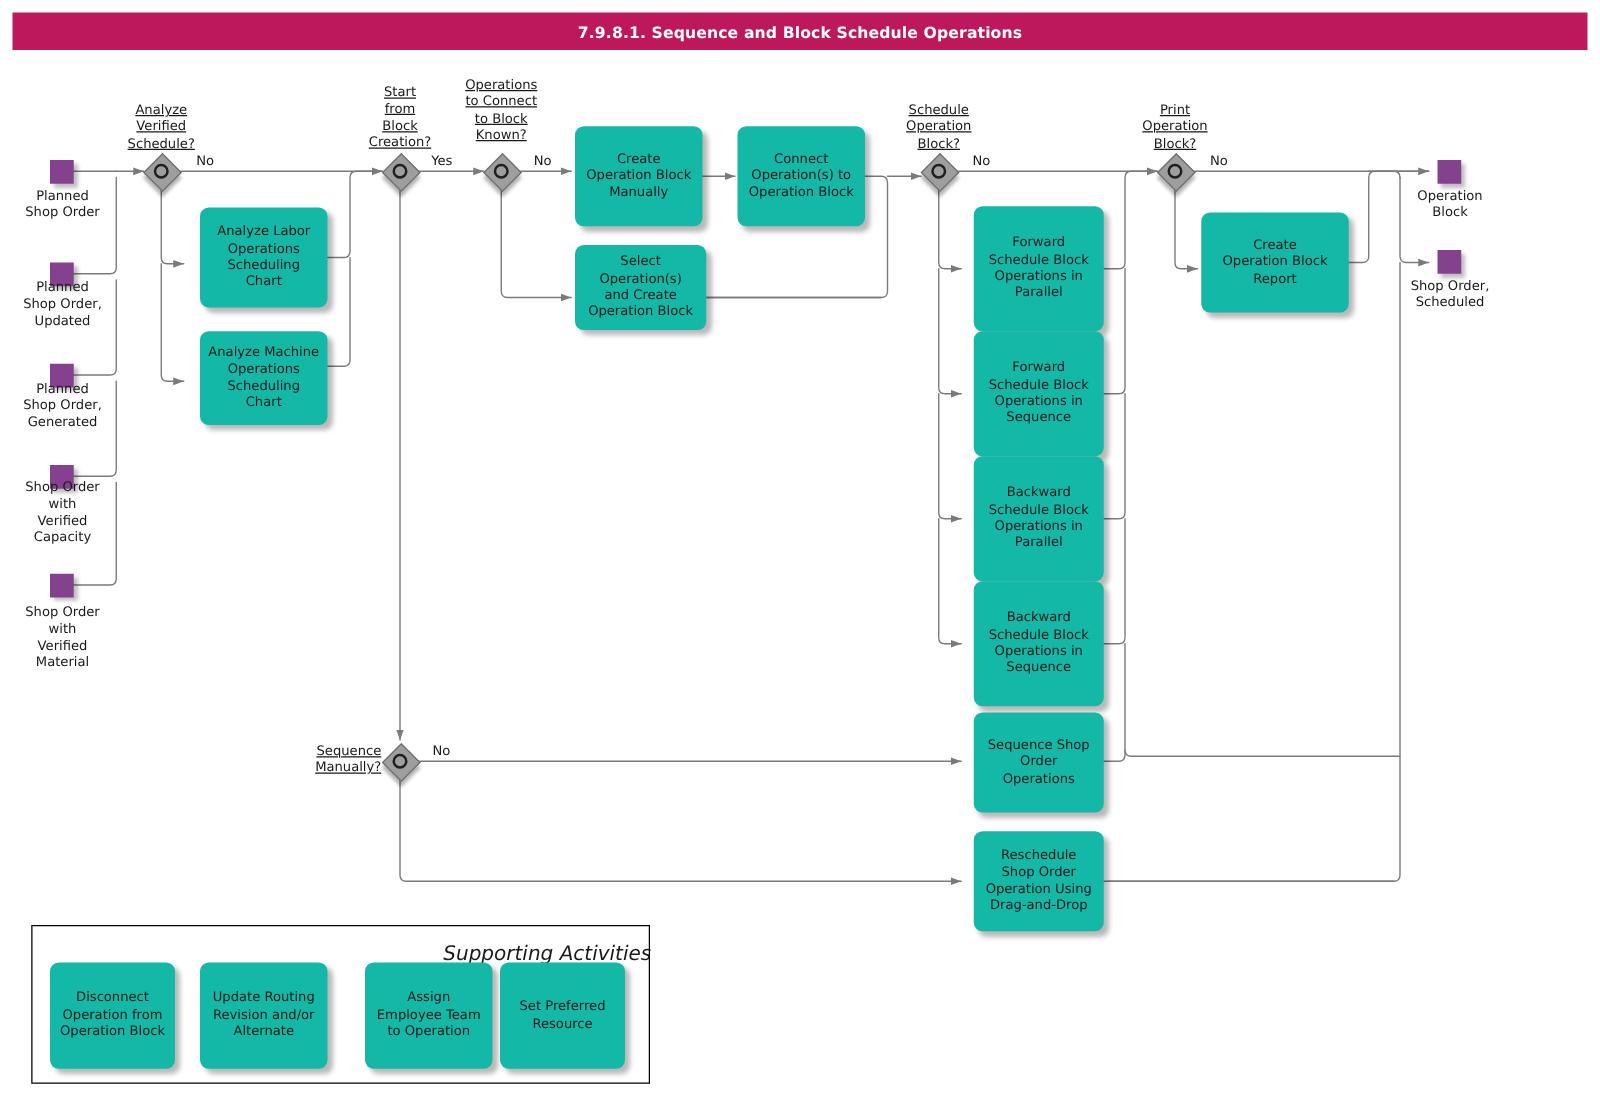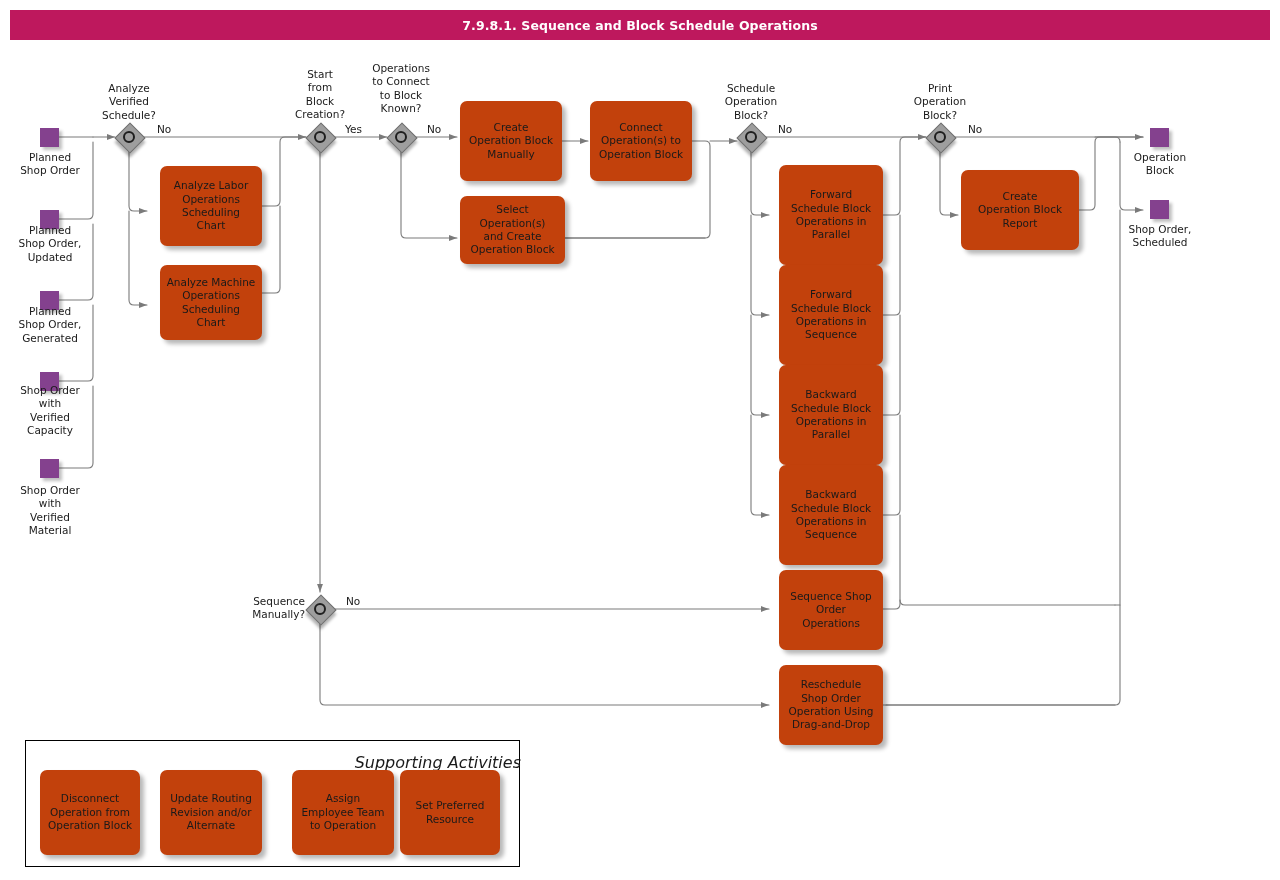--- a/index.html
+++ b/index.html
@@ -61,21 +61,21 @@
     position: absolute;
     text-align: center;
     font-size: 10.5px;
     line-height: 13.4px;
     color: #1a1a1a;
     white-space: pre-line;
   }
   
   .activity {
     position: absolute;
-    background: #c2410c;
+    background: #14b8a6;
     border-radius: 7px;
     box-shadow: 4px 4px 4px rgba(0,0,0,0.28);
     display: flex;
     align-items: center;
     justify-content: center;
     text-align: center;
     padding: 2px 5px;
     box-sizing: border-box;
   }
   .activity span {
@@ -112,20 +112,21 @@
     background: #9E9E9E;
     box-sizing: border-box;
   }
   .gw-label {
     position: absolute;
     text-align: center;
     font-size: 10.5px;
     line-height: 13.4px;
     color: #1a1a1a;
     white-space: pre-line;
+    text-decoration: underline;
   }
   .gw-label.left-side {
     text-align: right;
   }
   
   .edge-label {
     position: absolute;
     font-size: 10.5px;
     line-height: 13px;
     color: #1a1a1a;

